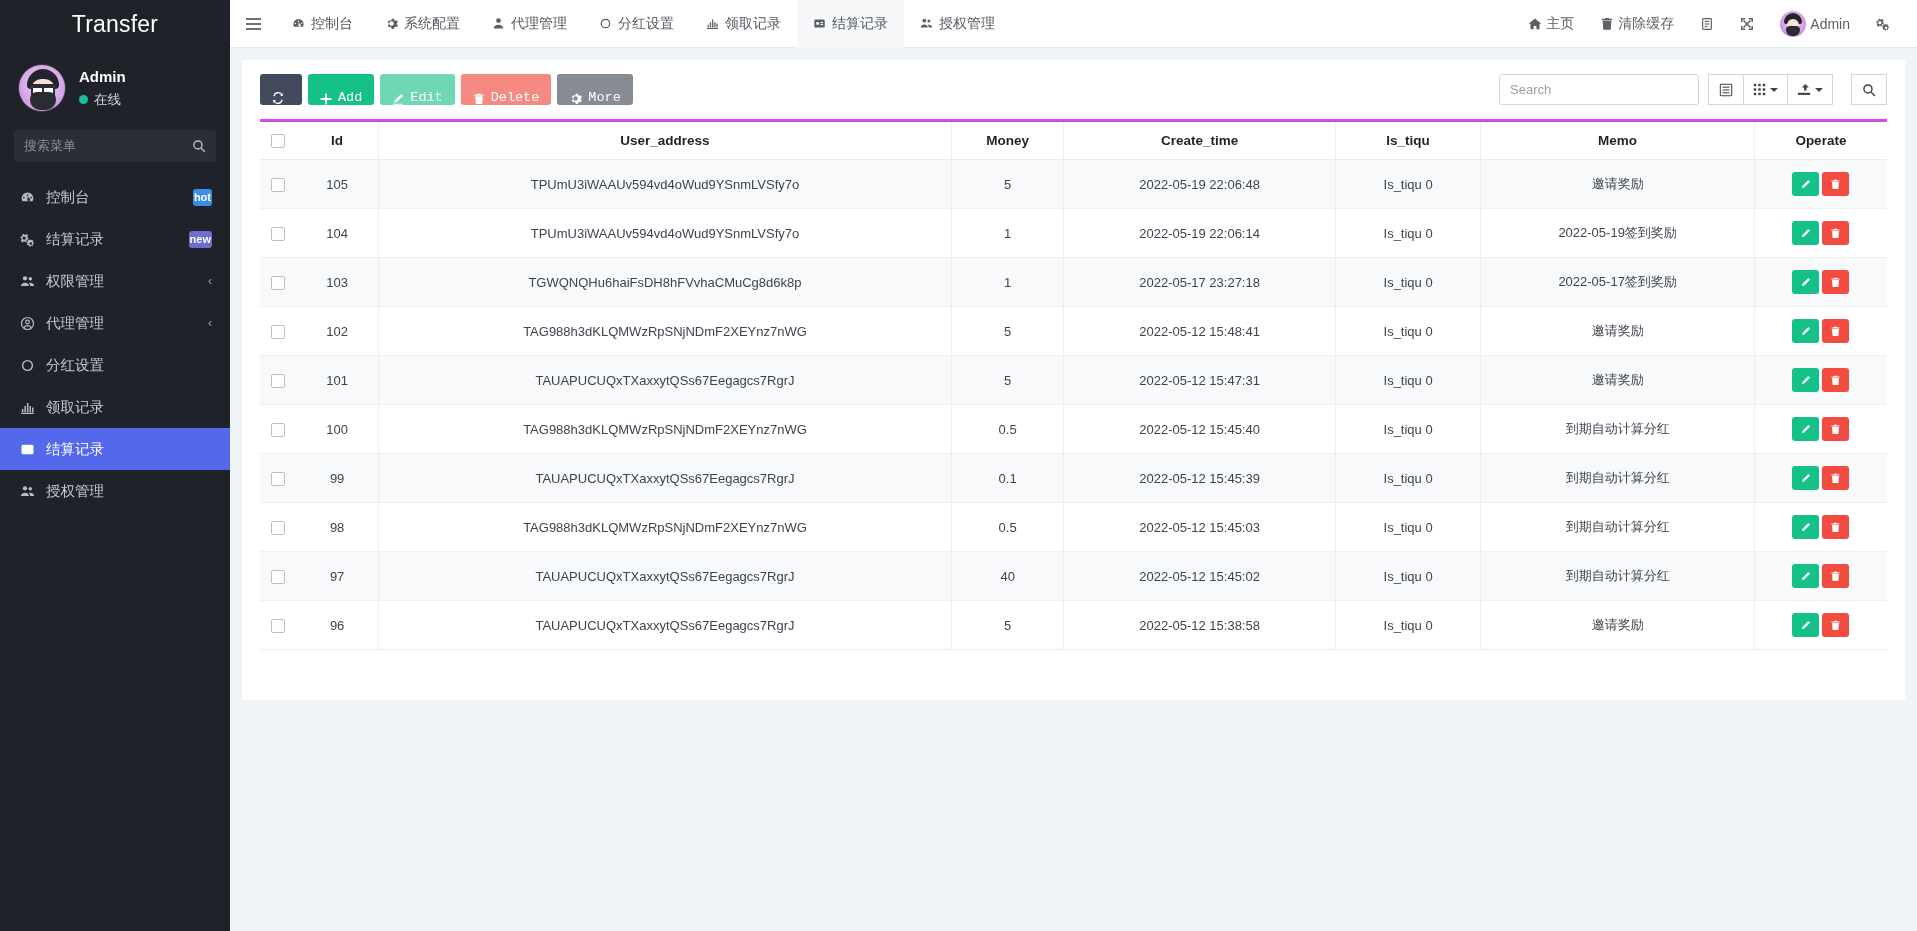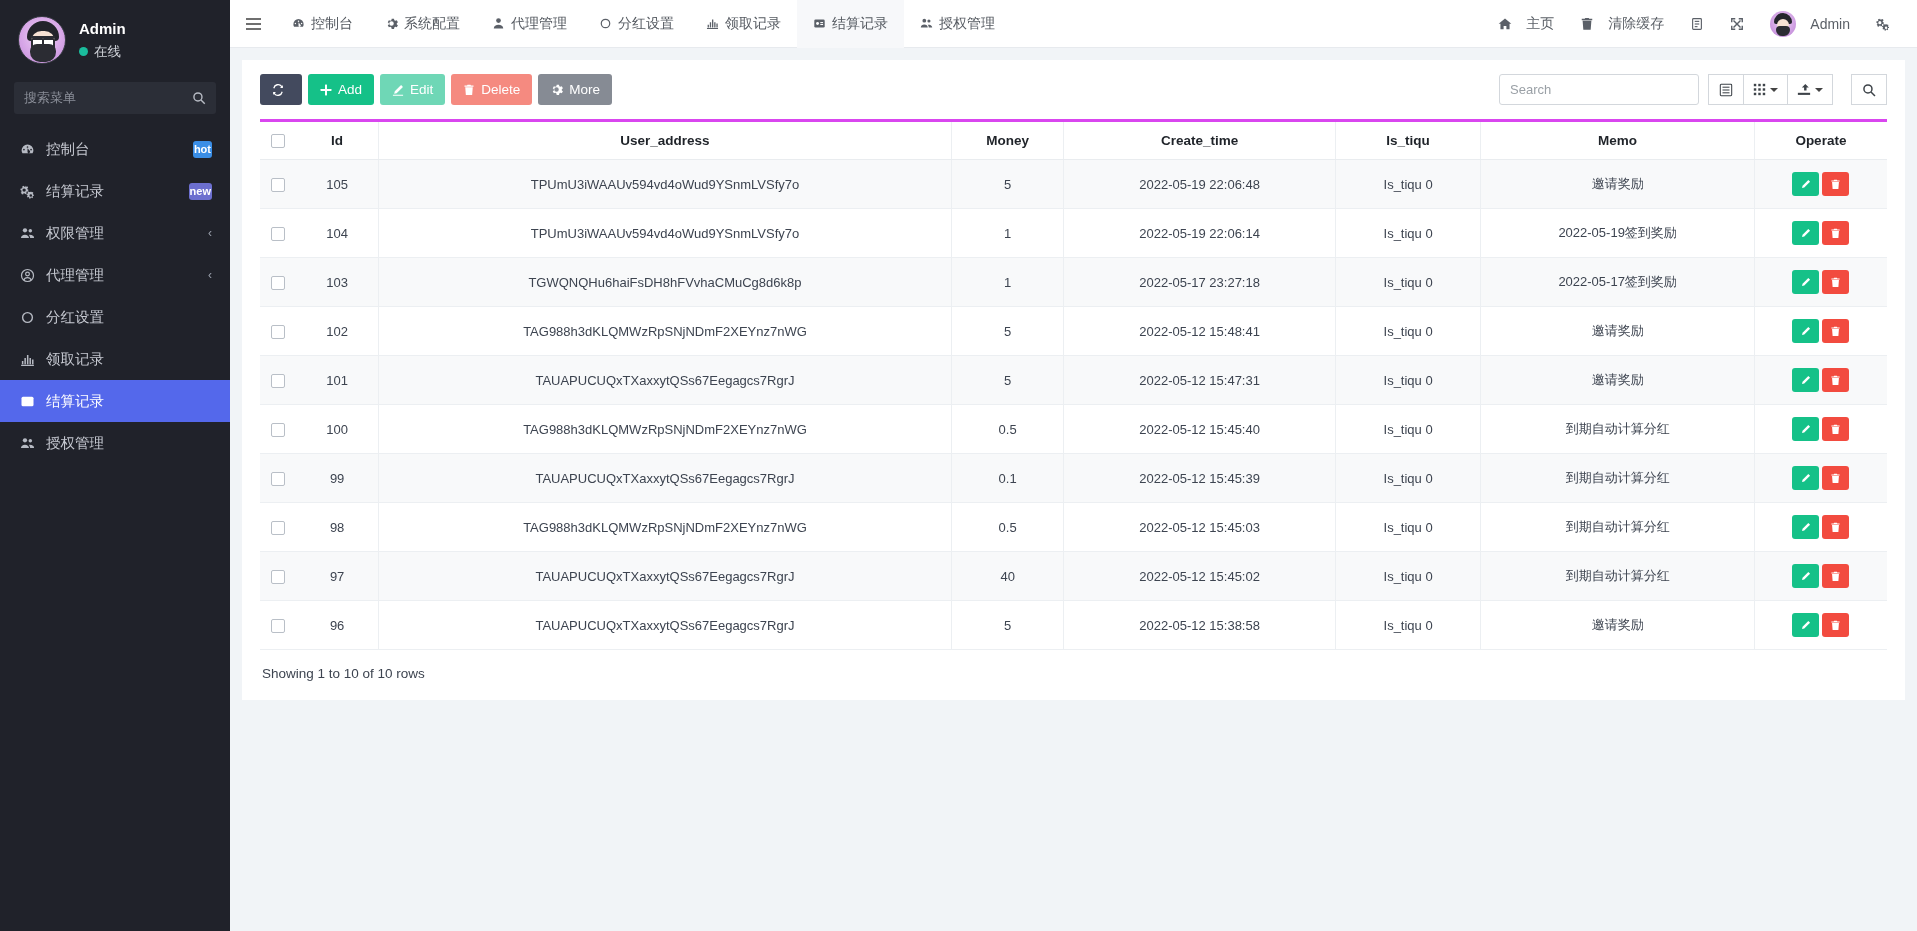--- a/index.html
+++ b/index.html
@@ -117,43 +117,43 @@
   .top-tabs { display: flex; align-items: center; height: 48px; flex: 1; }
   .top-tab {
     height: 48px; display: flex; align-items: center; gap: 6px;
     padding: 0 16px; font-size: 14px; color: #555a61; cursor: pointer;
     white-space: nowrap;
   }
   .top-tab.active { background: #f7f8fa; }
   .tt-ico { font-size: 13px; color: #5b6068; display: inline-flex; }
   .top-right { display: flex; align-items: center; gap: 0; padding-right: 14px; }
   .tr-item {
-    display: flex; align-items: center; gap: 14px;
+    display: flex; align-items: center; gap: 4px;
     padding: 16px 13px; height: 48px; font-size: 14px; color: #5a5f66; cursor: pointer;
     white-space: nowrap;
   }
   .avatar-sm {
     width: 26px; height: 26px; border-radius: 50%;
     background: radial-gradient(circle at 50% 42%, #f0d7f5 0%, #cf9ee2 60%, #b87fd0 100%);
     position: relative; overflow: hidden; flex: 0 0 26px;
   }
   .avatar-sm .h2 { position:absolute; left:4px; top:2px; width:18px; height:11px; background:#24252c; border-radius:9px 9px 2px 2px;}
   .avatar-sm .f2 { position:absolute; left:7px; top:8px; width:12px; height:12px; background:#f7e2d4; border-radius:6px;}
   .avatar-sm .m2 { position:absolute; left:6px; top:15px; width:14px; height:10px; background:#2b2c33; border-radius:4px 4px 6px 6px;}
 
   
   #content { flex: 1; padding: 12px 12px 0 12px; overflow: hidden; }
   #card { background: #fff; min-height: 640px; padding: 14px 18px 18px 18px; }
 
   .toolbar { display: flex; align-items: center; justify-content: space-between; margin-bottom: 14px; }
   .tb-left { display: flex; align-items: center; gap: 6px; }
   .btn {
     border: 0; border-radius: 3px; color: #fff; font-size: 13.5px;
-    height: 31px; padding: 0 12px; display: inline-flex; align-items: center; gap: 6px;
-    cursor: pointer; font-family: Liberation Sans, sans-serif;
+    height: 31px; padding: 0 12px; display: inline-flex; align-items: flex-end; gap: 6px;
+    cursor: pointer; font-family: Liberation Mono, monospace;
   }
   .btn.refresh { background: #434a5e; padding: 0 11px; }
   .btn.add { background: #15c188; }
   .btn.edit { background: #6fd7b6; }
   .btn.del { background: #f58a80; }
   .btn.more { background: #868b94; }
 
   .tb-right { display: flex; align-items: center; gap: 9px; }
   .search-box {
     width: 200px; height: 31px; border: 1px solid #d3d7dc; border-radius: 3px;
@@ -205,20 +205,21 @@
   }
   .op-edit { background: #15c188; margin-right: 3px; }
   .op-del { background: #f24b3f; }
   .foot { font-size: 13.5px; color: #3d4450; padding: 16px 2px 0 2px; }
   svg { display: block; }
 </style>
 </head>
 <body>
 
 <div id="sidebar">
+  <div id="brand">Transfer</div>
 
   <div id="profile">
     <div class="avatar-lg">
       <div class="hair"></div>
         <div class="face"></div>
         <div class="glasses"></div>
         <div class="mask"></div>
     </div>
     <div class="prof-txt">
       <div class="prof-name">Admin</div>
@@ -790,16 +791,15 @@
                   <span>
                     <svg width="11" height="11" viewBox="0 0 16 16" fill="currentColor">
                       <path d="M6 1h4l.6 1H14v1.6H2V2h3.4zM3 4.4h10l-.8 10.2H3.8z"></path>
                     </svg>
                   </span>
                 </button></td>
             </tr>
           </tbody>
       </table>
 
-      <div class="foot">Showing 1 to 10 of 10 rows</div>
     </div>
   </div>
 </div>
 
 </body></html>

